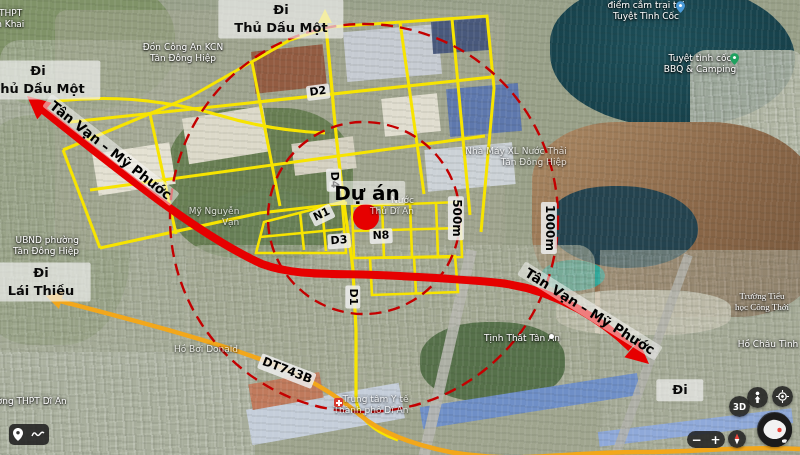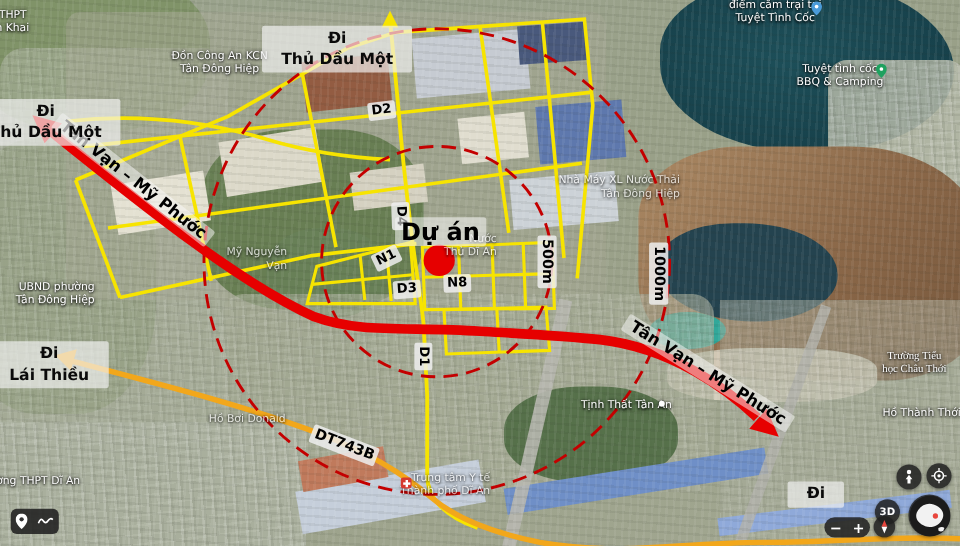--- a/index.html
+++ b/index.html
@@ -20,21 +20,21 @@
     line-height:1.25;text-align:center;white-space:nowrap;
     text-shadow:0 0 3px rgba(0,0,0,.95),0 1px 2px rgba(0,0,0,.9);}
   .mlabel div:empty{display:none;}
   .faint{opacity:.72;text-align:right;}
   .chip{position:absolute;transform:translate(-50%,-50%);background:rgba(238,238,238,.85);
     color:#000;font-weight:bold;font-size:11px;line-height:1.15;padding:1px 3px;
     border-radius:2px;white-space:nowrap;}
   .big-chip{font-size:12px;}
   .dir{position:absolute;transform:translate(-50%,-50%);background:rgba(242,242,242,.68);
     color:#0a0a0a;font-weight:bold;font-size:13px;text-align:center;line-height:1.35;
-    padding:2px 16px;border-radius:2px;white-space:nowrap;margin-top:22px;}
+    padding:2px 16px;border-radius:2px;white-space:nowrap;}
   .rot-label{position:absolute;color:#000;font-weight:bold;font-size:13.5px;
     background:rgba(250,250,250,.5);padding:0 6px;border-radius:2px;white-space:nowrap;}
   .proj-label{position:absolute;transform:translate(-50%,-50%);color:#000;font-weight:bold;
     font-size:20px;background:rgba(248,248,248,.55);padding:0 5px;border-radius:2px;white-space:nowrap;}
   .ctrl-circle{position:absolute;background:rgba(32,32,32,.86);border-radius:50%;color:#fff;
     display:flex;align-items:center;justify-content:center;box-shadow:0 1px 3px rgba(0,0,0,.4);}
   .zoom-pill{position:absolute;left:687px;top:431px;width:38px;height:17px;border-radius:9px;
     background:rgba(32,32,32,.86);color:#fff;display:flex;align-items:center;justify-content:space-around;
     font-size:12px;font-weight:bold;line-height:1;}
   .zoom-pill span{cursor:pointer;}
@@ -164,24 +164,24 @@
   <div class="mlabel faint" style="left:392px;top:206px;">
     <div>Nước</div>
     <div>Thủ Dĩ An</div>
   </div>
   <div class="mlabel" style="left:522px;top:339px;">
     <div>Tịnh Thất Tân An</div>
 
   </div>
   <div class="mlabel" style="left:762px;top:302px;font-family:Liberation Serif, serif;">
     <div>Trường Tiểu</div>
-    <div>học Châu Thới</div>
+    <div>học Công Thới</div>
   </div>
   <div class="mlabel" style="left:768px;top:345px;">
-    <div>Hồ Thành Thới</div>
+    <div>Hồ Châu Tình</div>
 
   </div>
   <div class="mlabel faint" style="left:206px;top:350px;">
     <div>Hồ Bơi Donald</div>
 
   </div>
   <div class="mlabel" style="left:25px;top:402px;">
     <div>Trường THPT Dĩ An</div>
 
   </div>
@@ -248,21 +248,21 @@
         <path d="M6 5 L3 9 L4.6 9 L4.6 13 L7.4 13 L7.4 9 L9 9 Z" fill="#fff"></path>
       </svg>
   </div>
   <div class="ctrl-circle" style="left:772px;top:386px;width:21px;height:21px;">
     <svg width="13" height="13" viewBox="0 0 14 14">
         <circle cx="7" cy="7" r="4" fill="none" stroke="#fff" stroke-width="1.4"></circle>
         <circle cx="7" cy="7" r="1.5" fill="#fff"></circle>
         <path d="M7 0v2.5M7 11.5V14M0 7h2.5M11.5 7H14" stroke="#fff" stroke-width="1.2"></path>
       </svg>
   </div>
-  <div class="ctrl-circle" style="left:729px;top:416px;width:21px;height:21px;font-size:8.5px;font-weight:bold;">3D</div>
+  <div class="ctrl-circle" style="left:729px;top:396px;width:21px;height:21px;font-size:8.5px;font-weight:bold;">3D</div>
   <div class="ctrl-circle" style="left:728px;top:430px;width:18px;height:18px;">
     <svg width="8" height="12" viewBox="0 0 10 14">
         <polygon points="5,0 8,7 2,7" fill="#e8453c"></polygon>
         <polygon points="2,7 8,7 5,14" fill="#fff"></polygon>
       </svg>
   </div>
   <div class="ctrl-circle" style="left:757px;top:412px;width:35px;height:35px;">
     <svg width="34" height="34" viewBox="0 0 34 34">
         <circle cx="17" cy="17" r="17" fill="#1b1b1b"></circle>
         <path d="M6,14 C9,8 15,5.5 20,7.5 C26,9.5 29.5,14 27.5,19 C25.5,24.5 19,27.5 13,25.5 C8,23.5 4,19.5 6,14 Z" fill="#f2f2f2"></path>

